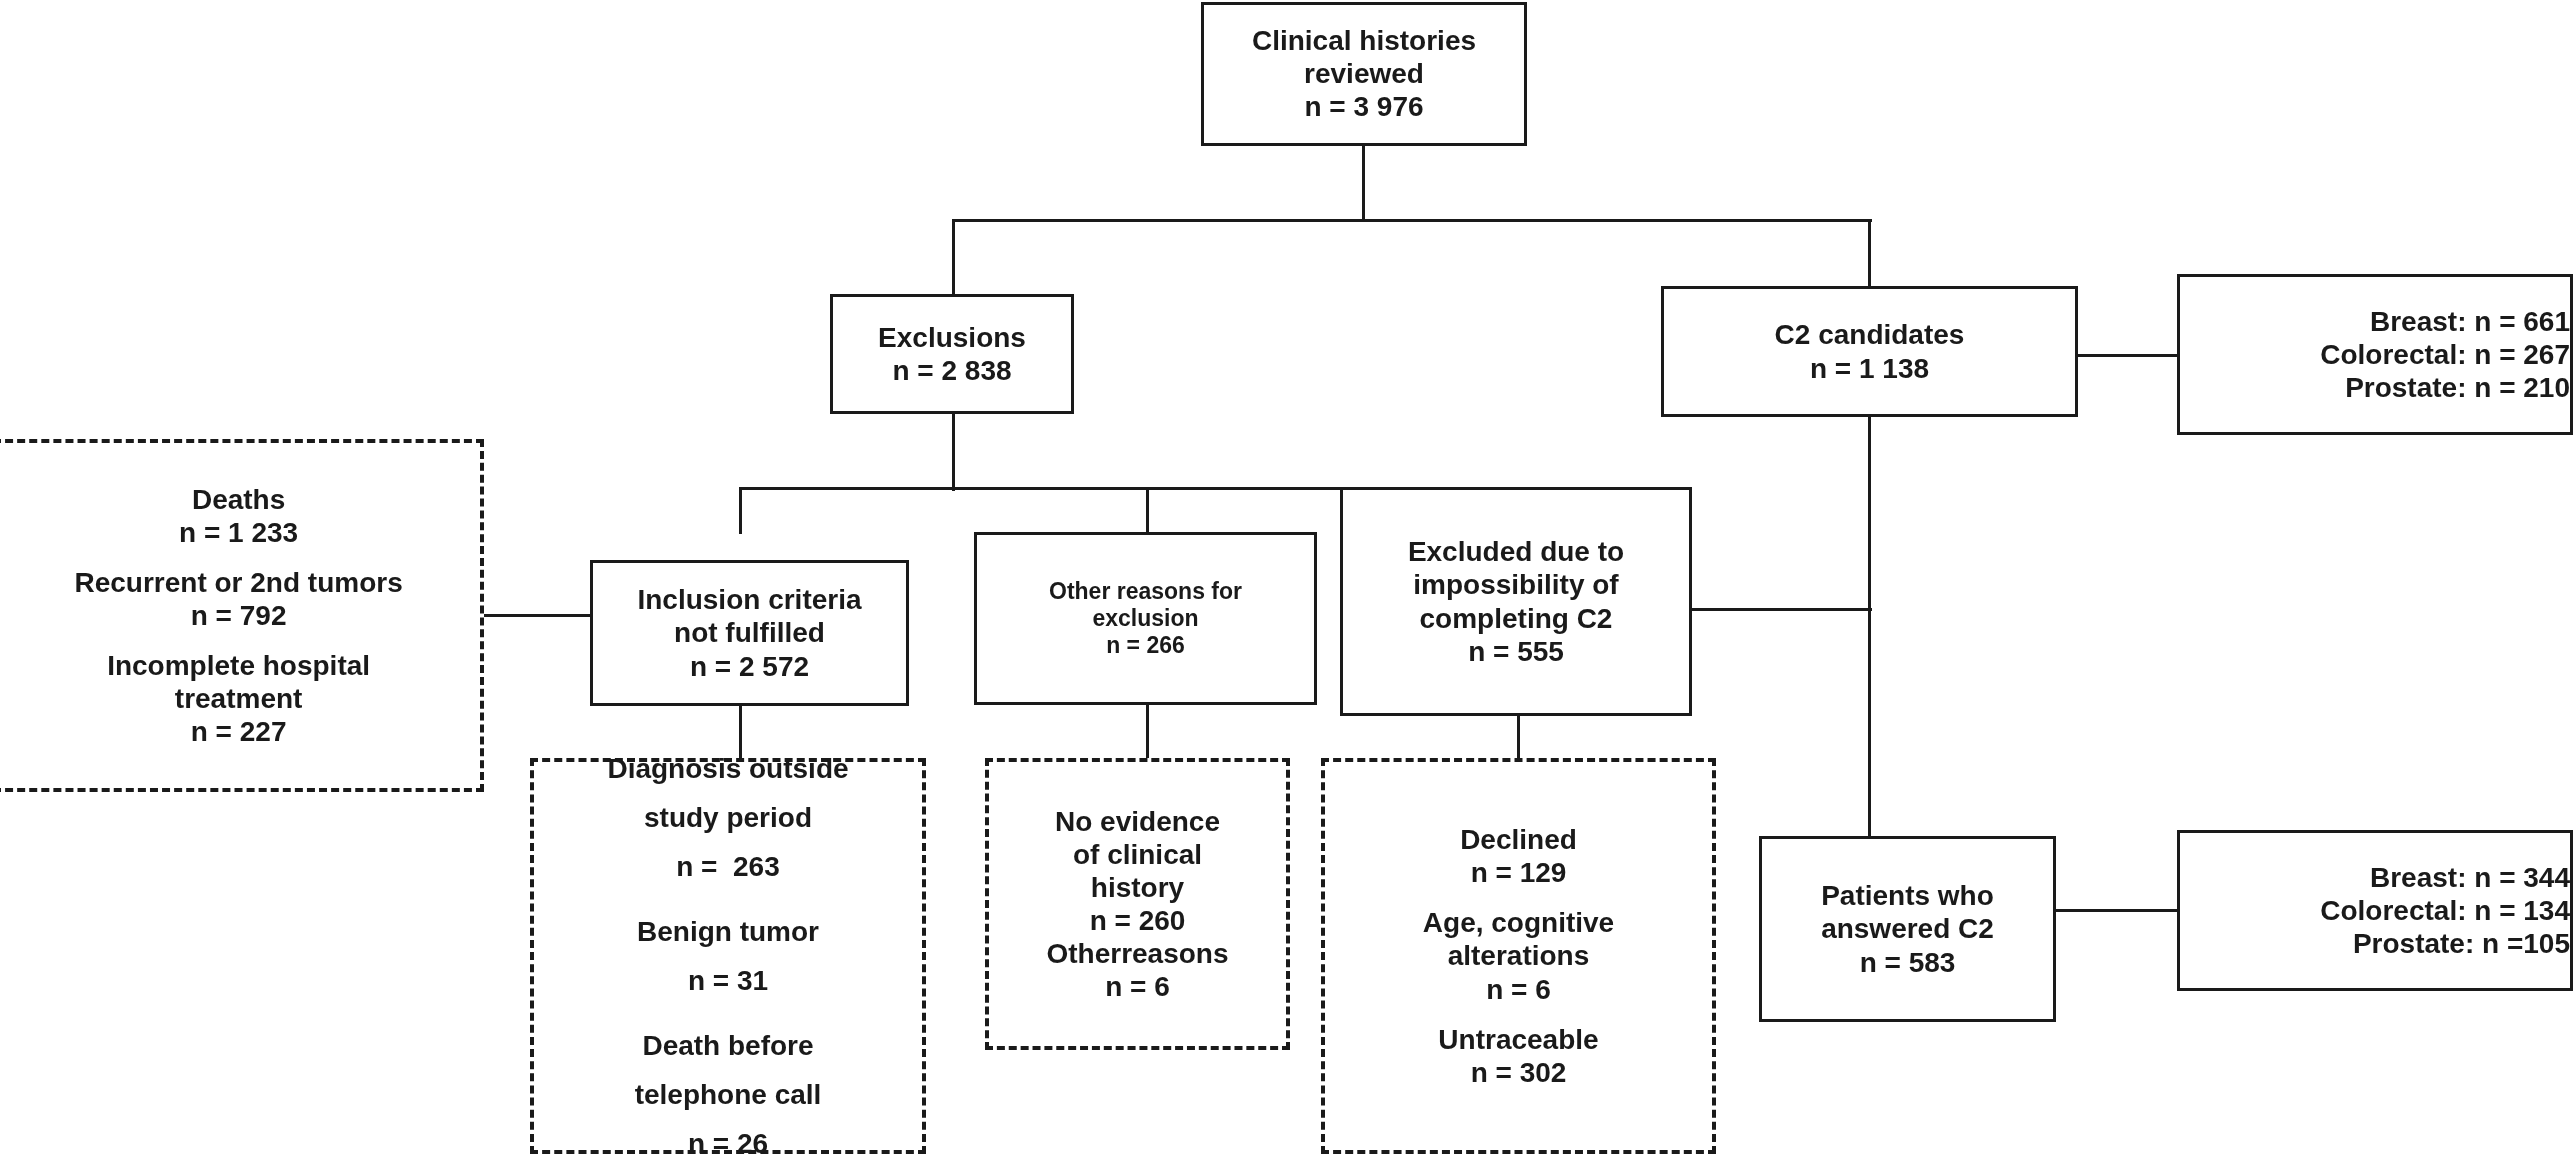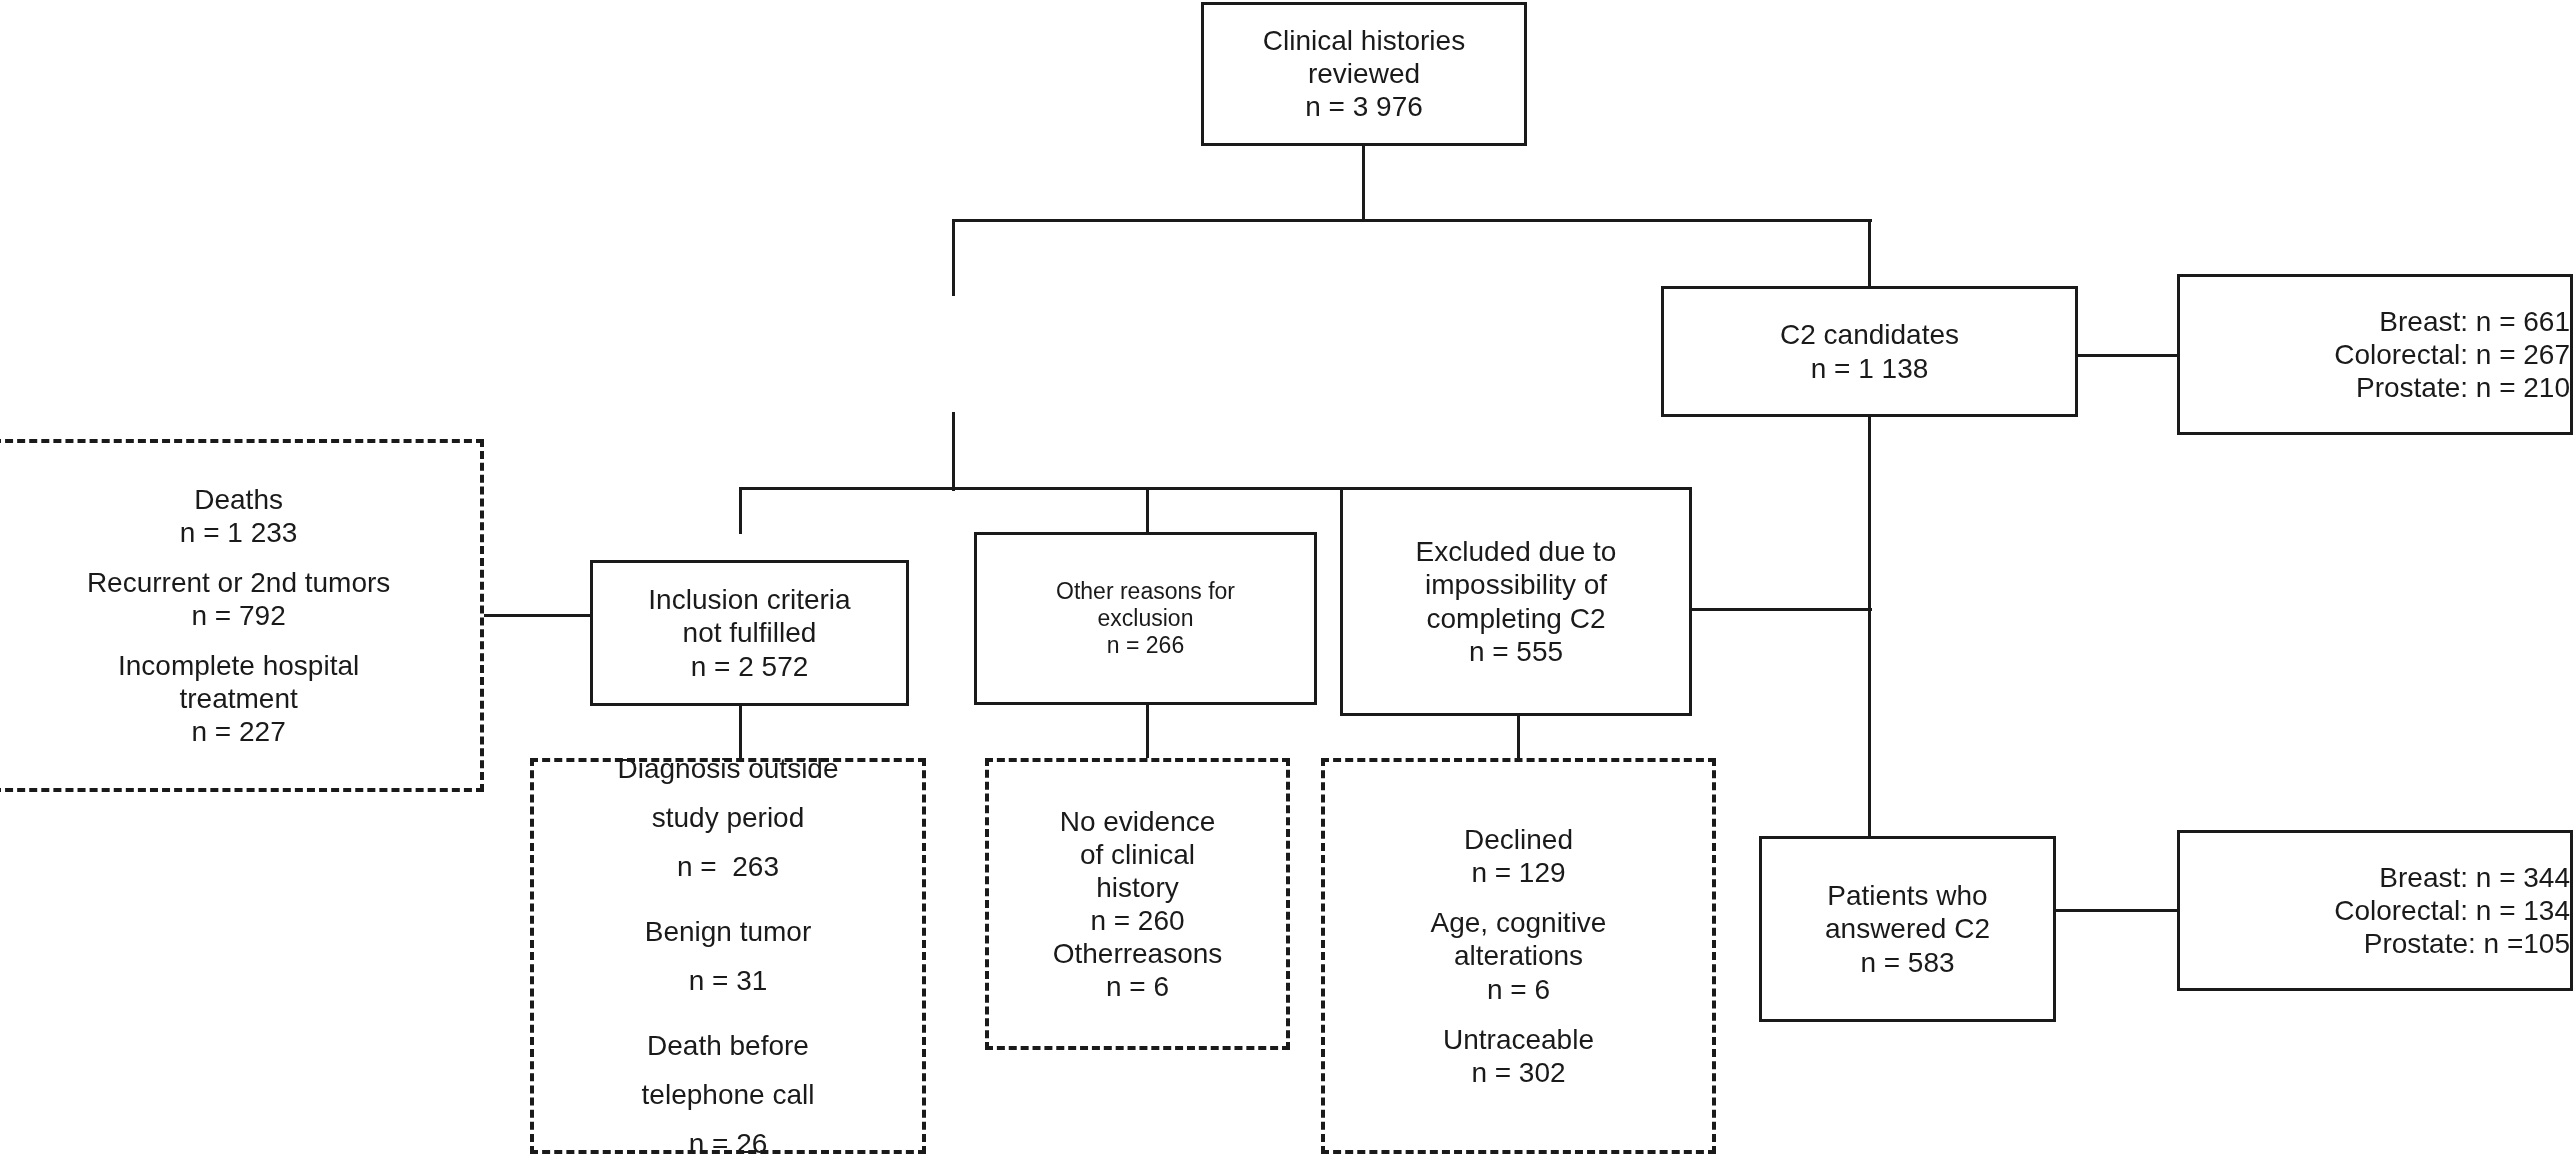--- a/index.html
+++ b/index.html
@@ -20,20 +20,21 @@
     position: absolute;
     box-sizing: border-box;
     background: #ffffff;
     display: flex;
     flex-direction: column;
     align-items: center;
     justify-content: center;
     text-align: center;
     line-height: 1.18;
     z-index: 3;
+    font-weight: bold;
   }
   .node.solid {
     border: 3.4px solid #1a1a1a;
   }
   .node.dashed {
     border: 4.3px dashed #1a1a1a;
   }
   .node .ln {
     display: block;
     white-space: pre;
@@ -85,20 +86,24 @@
   <div class="connector h" style="left:1692px; top:608px; width:180px;"></div>
 
   <div class="connector h" style="left:2055px; top:909px; width:124px;"></div>
 
   <div class="node solid" style="left:1201px; top:1.7px; width:326px; height:144px; font-size:28px;">
     <span class="ln">Clinical histories</span>
     <span class="ln">reviewed</span>
     <span class="ln">n = 3 976</span>
   </div>
 
+  <div class="node solid" style="left:830px; top:294px; width:244px; height:120px; font-size:28px;">
+    <span class="ln">Exclusions</span>
+    <span class="ln">n = 2 838</span>
+  </div>
 
   <div class="node solid" style="left:1661px; top:286px; width:417px; height:131px; font-size:28px;">
     <span class="ln">C2 candidates</span>
     <span class="ln">n = 1 138</span>
   </div>
 
   <div class="node solid align-left" style="left:2177px; top:274px; width:396px; height:161px; font-size:28px; padding-left:27.4px;">
     <span class="ln">Breast: n = 661</span>
     <span class="ln">Colorectal: n = 267</span>
     <span class="ln">Prostate: n = 210</span>

